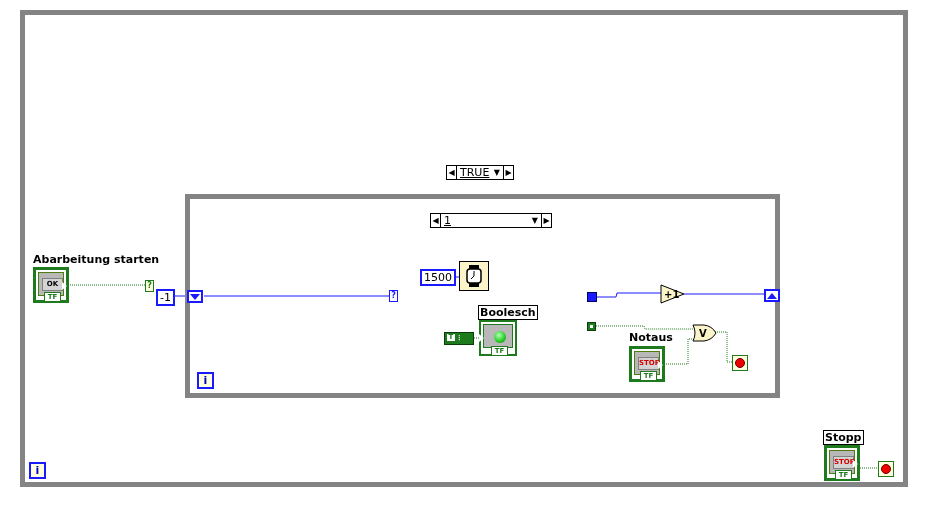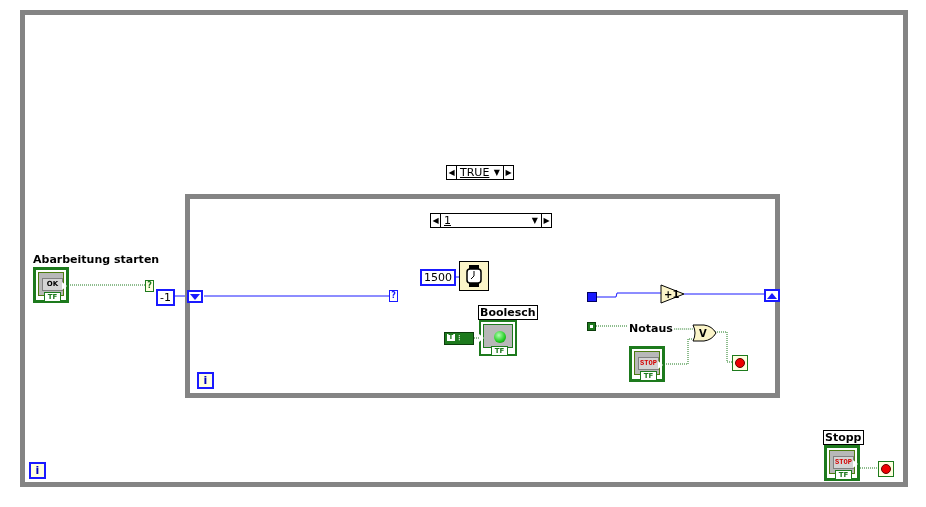--- a/index.html
+++ b/index.html
@@ -37,21 +37,21 @@
           color:#0000c0; font-weight:bold; font-size:11px; line-height:13px; text-align:center;
           box-sizing:content-box; }
 
   
   .bool-label { position:absolute; font-size:11px; background:#fff; padding:0 1px; white-space:nowrap;font-weight:bold; }
   .bool-label.boxed { border:1px solid #000; }
   .bool-ctl { position:absolute; width:36px; height:36px; border:3px solid #1d7a1d; background:#fff; box-sizing:border-box; }
   .bool-ctl .face { position:absolute; left:2px; top:2px; width:26px; height:24px; background:#b8b8b8; border:1px solid #4d7c0f; box-sizing:border-box; }
   .bool-ctl .btn { position:absolute; left:3px; top:5px; width:19px; height:11px; background:#d4d4d4;
                    border:1px solid #808080; font-size:7px; line-height:11px; text-align:center; font-weight:bold; }
-  .bool-ctl .btn.stop { color:#d40000;font-family:Liberation Mono, monospace; }
+  .bool-ctl .btn.stop { color:#d40000; }
   .bool-ctl .tf { position:absolute; left:8px; bottom:-2px; width:15px; height:8px; background:#fff;
                   border:1px solid #1d7a1d; color:#1d7a1d; font-size:7px; line-height:8px; font-weight:bold; text-align:center; }
   .bool-ctl .tri { position:absolute; right:-1px; top:12px; width:0; height:0;
                    border-top:4px solid transparent; border-bottom:4px solid transparent; border-left:5px solid #fff; }
 
   .led-ind { position:absolute; width:38px; height:36px; border:2px solid #1d7a1d; background:#fff; box-sizing:border-box; }
   .led-ind .face { position:absolute; left:2px; top:2px; width:30px; height:24px; background:#b8b8b8; border:1px solid #1d7a1d; box-sizing:border-box; }
   .led-ind .led { position:absolute; left:10px; top:6px; width:12px; height:12px; border-radius:50%;
                   background:radial-gradient(circle at 40% 35%, #b0ffb0, #22cc22 60%, #0a6a0a); }
   .led-ind .tf { position:absolute; left:10px; bottom:-2px; width:15px; height:8px; background:#fff;
@@ -189,21 +189,21 @@
   <svg width="10" height="6">
       <polygon points="0,6 10,6 5,0" fill="#1a1aff"></polygon>
     </svg>
 </div>
 
 <svg class="abs" style="left:692px; top:324px;" width="25" height="18">
   <path d="M1 1 L12 1 Q20 2 24 9 Q20 16 12 17 L1 17 Q5 9 1 1 Z" fill="#fbf4c8" stroke="#000" stroke-width="1"></path>
   <text x="7" y="13" font-size="10" font-weight="bold" font-family="DejaVu Sans, sans-serif">V</text>
 </svg>
 
-<div class="bool-label" style="left:628px; top:322px;">Notaus</div>
+<div class="bool-label" style="left:628px; top:331px;">Notaus</div>
 <div class="bool-ctl" style="left:629px; top:346px;">
   <div class="face">
       <div class="btn stop">STOP</div>
     </div>
   <div class="tri"></div>
   <div class="tf">TF</div>
 </div>
 
 <div class="stop-term" style="left:732px; top:355px;">
   <div class="dot"></div>

